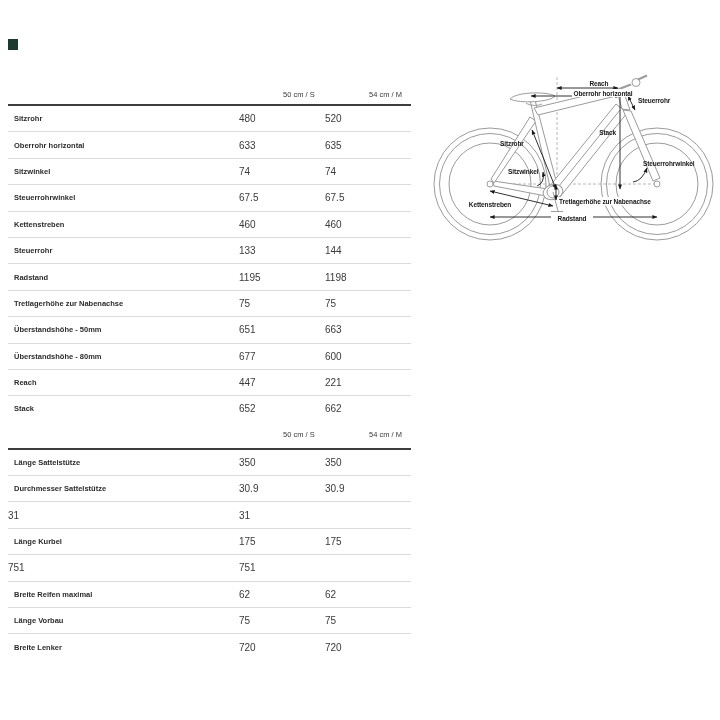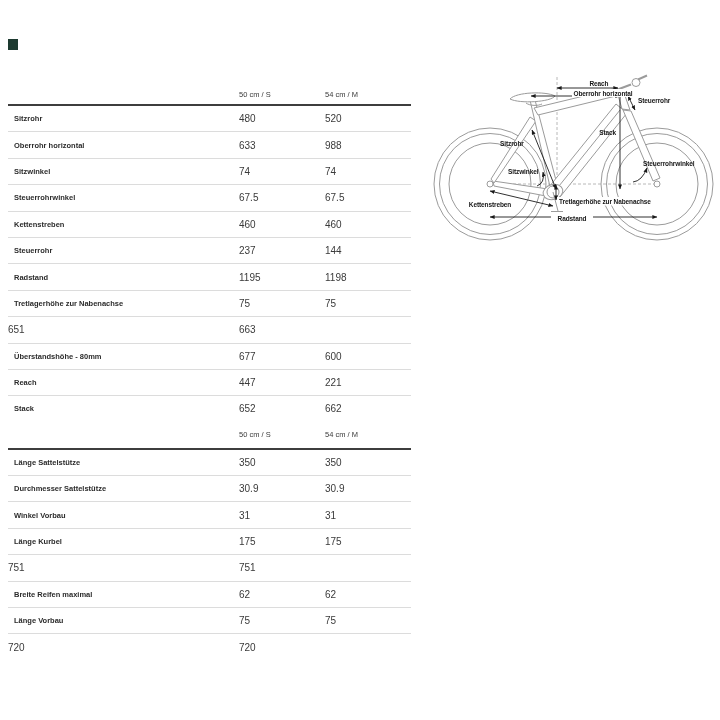--- a/index.html
+++ b/index.html
@@ -9,21 +9,21 @@
   }
   
   .swatch{position:absolute;left:8px;top:39px;width:10px;height:11px;}
 
   
   .geo-table{position:absolute;left:8px;top:84px;width:403px;}
   .thead{display:grid;grid-template-columns:231px 86px auto;align-items:center;
          border-bottom:2px solid #3d3d3d;}
   .thead.h1{height:20px;}
   .thead.h2{height:26px;}
-  .thead .cell{font-size:7.5px;color:#3a3a3a;font-weight:400;}
+  .thead .cell{font-size:7.5px;color:#3a3a3a;font-weight:400;margin-left:44px;}
   .trow{display:grid;grid-template-columns:231px 86px auto;align-items:center;
         height:25.4px;border-bottom:1px solid #dcdcdc;}
   .rows .trow:last-child{border-bottom:none;}
   .trow .lbl{font-size:7.5px;font-weight:700;color:#2b2b2b;padding-left:6px;}
   .trow .val{font-size:10px;font-weight:400;color:#3a3a3a;}
 
   
   .diagram{position:absolute;left:430px;top:60px;width:290px;height:190px;}
   svg text{font-family:"Liberation Sans", sans-serif;font-size:6.5px;font-weight:700;
            fill:#161616;letter-spacing:-0.1px;}
@@ -51,21 +51,21 @@
     <div class="rows">
   <div class="trow">
     <div class="lbl">Sitzrohr</div>
     <div class="val">480</div>
     <div class="val">520</div>
   </div>
 
   <div class="trow">
     <div class="lbl">Oberrohr horizontal</div>
     <div class="val">633</div>
-    <div class="val">988</div>
+    <div class="val">635</div>
   </div>
 
   <div class="trow">
     <div class="lbl">Sitzwinkel</div>
     <div class="val">74</div>
     <div class="val">74</div>
   </div>
 
   <div class="trow">
     <div class="lbl">Steuerrohrwinkel</div>
@@ -74,37 +74,38 @@
   </div>
 
   <div class="trow">
     <div class="lbl">Kettenstreben</div>
     <div class="val">460</div>
     <div class="val">460</div>
   </div>
 
   <div class="trow">
     <div class="lbl">Steuerrohr</div>
-    <div class="val">237</div>
+    <div class="val">133</div>
     <div class="val">144</div>
   </div>
 
   <div class="trow">
     <div class="lbl">Radstand</div>
     <div class="val">1195</div>
     <div class="val">1198</div>
   </div>
 
   <div class="trow">
     <div class="lbl">Tretlagerhöhe zur Nabenachse</div>
     <div class="val">75</div>
     <div class="val">75</div>
   </div>
 
   <div class="trow">
+    <div class="lbl">Überstandshöhe - 50mm</div>
     <div class="val">651</div>
     <div class="val">663</div>
   </div>
 
   <div class="trow">
     <div class="lbl">Überstandshöhe - 80mm</div>
     <div class="val">677</div>
     <div class="val">600</div>
   </div>
 
@@ -135,21 +136,20 @@
     <div class="val">350</div>
   </div>
 
   <div class="trow">
     <div class="lbl">Durchmesser Sattelstütze</div>
     <div class="val">30.9</div>
     <div class="val">30.9</div>
   </div>
 
   <div class="trow">
-    <div class="lbl">Winkel Vorbau</div>
     <div class="val">31</div>
     <div class="val">31</div>
   </div>
 
   <div class="trow">
     <div class="lbl">Länge Kurbel</div>
     <div class="val">175</div>
     <div class="val">175</div>
   </div>
 
@@ -164,20 +164,21 @@
     <div class="val">62</div>
   </div>
 
   <div class="trow">
     <div class="lbl">Länge Vorbau</div>
     <div class="val">75</div>
     <div class="val">75</div>
   </div>
 
   <div class="trow">
+    <div class="lbl">Breite Lenker</div>
     <div class="val">720</div>
     <div class="val">720</div>
   </div>
 </div>
   </div>
 
 </div>
 
 <div class="diagram">
 <svg width="290" height="190" viewBox="0 0 290 190">

